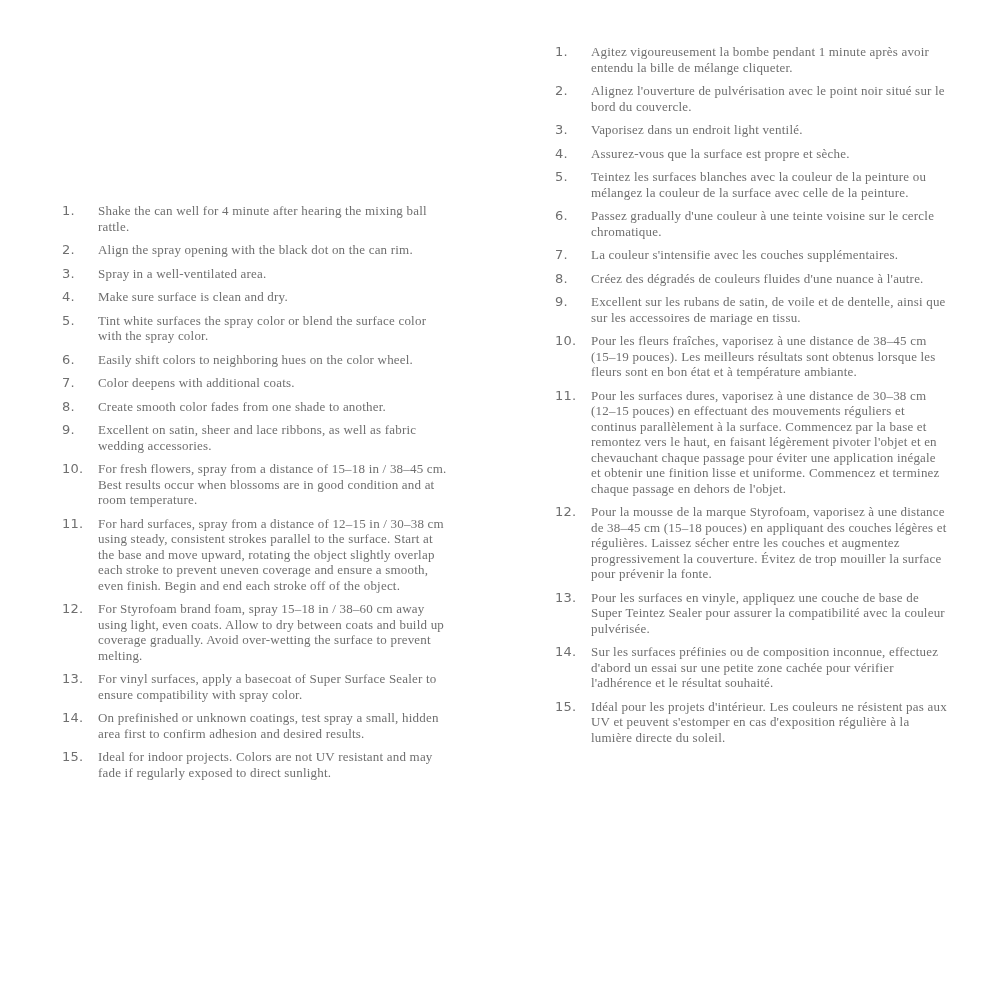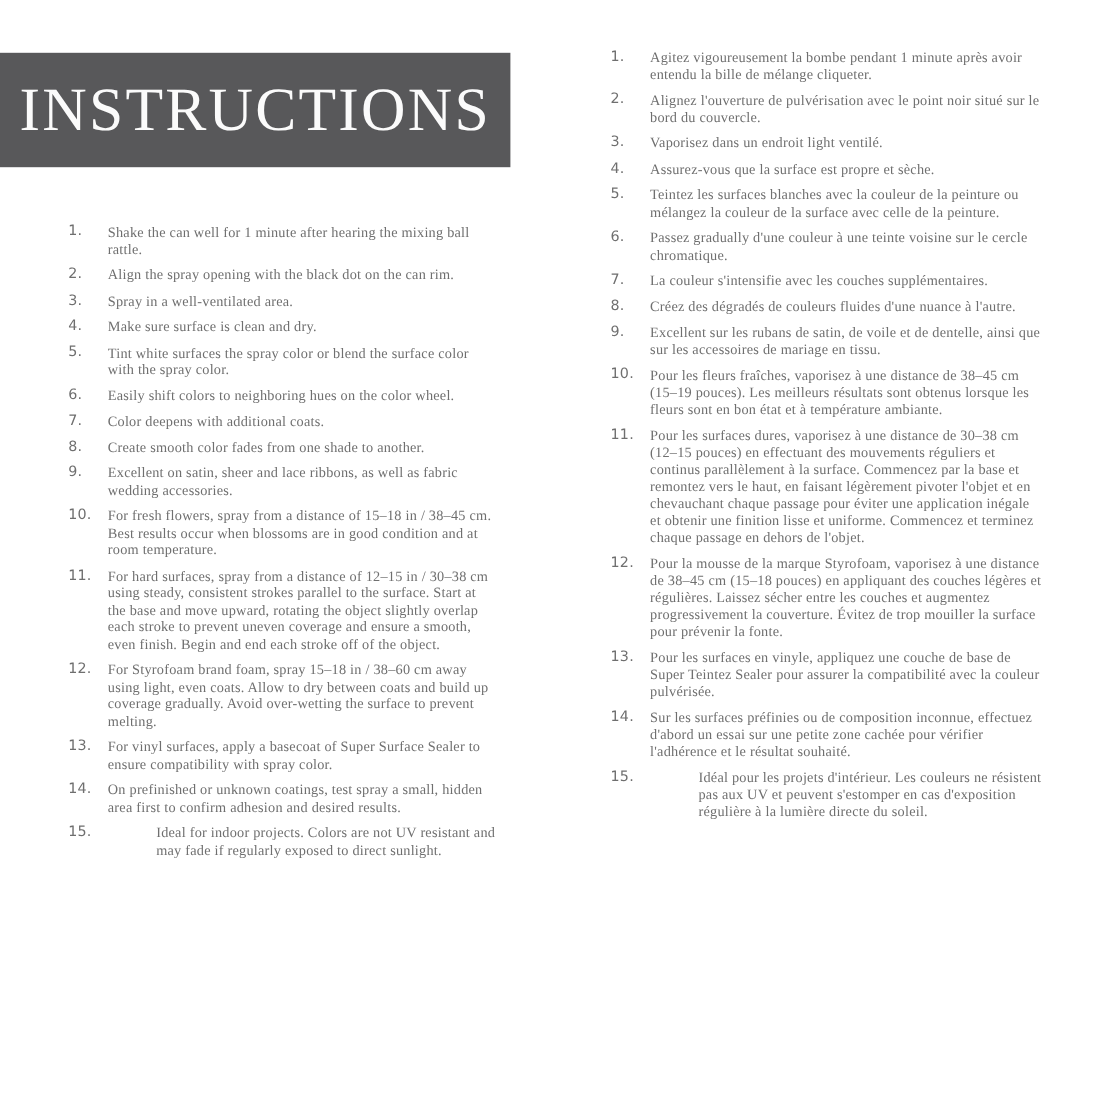--- a/index.html
+++ b/index.html
@@ -37,37 +37,34 @@
     margin:0;padding:0;list-style:none;
     color:var(--body-fg);
     font-size:13px;
     line-height:15.5px;
     letter-spacing:0.2px;
   }
   .col-en{left:62px;top:203px;width:390px;}
   .col-fr{left:555px;top:44px;width:392px;}
 
   li.item{display:flex;margin-bottom:8px;}
-  li.item:last-child{margin-bottom:16px;gap:44px;}
+  li.item:last-child{margin-bottom:16px;}
   .num{flex:0 0 36px;}
   .body{flex:1;font-family:Liberation Serif, serif;}
 </style>
 </head>
 <body>
 
 <div class="page">
 
-  <div class="banner">
-    <h1>INSTRUCTIONS</h1>
-  </div>
 
   <ol class="col col-en">
       <li class="item">
         <span class="num">1.</span>
-        <span class="body">Shake the can well for 1 minute after hearing the mixing ball rattle.</span>
+        <span class="body">Shake the can well for 4 minute after hearing the mixing ball rattle.</span>
       </li>
       <li class="item">
         <span class="num">2.</span>
         <span class="body">Align the spray opening with the black dot on the can rim.</span>
       </li>
       <li class="item">
         <span class="num">3.</span>
         <span class="body">Spray in a well-ventilated area.</span>
       </li>
       <li class="item">

